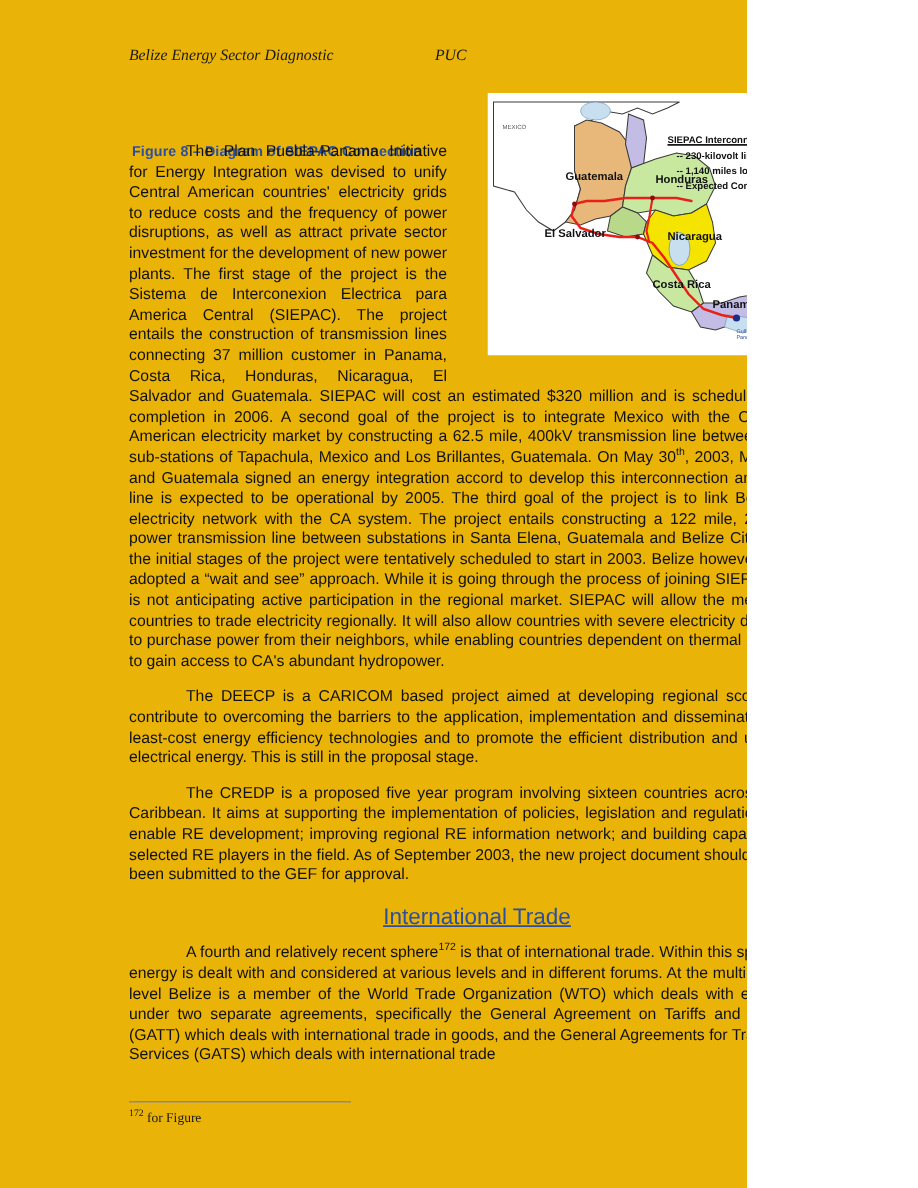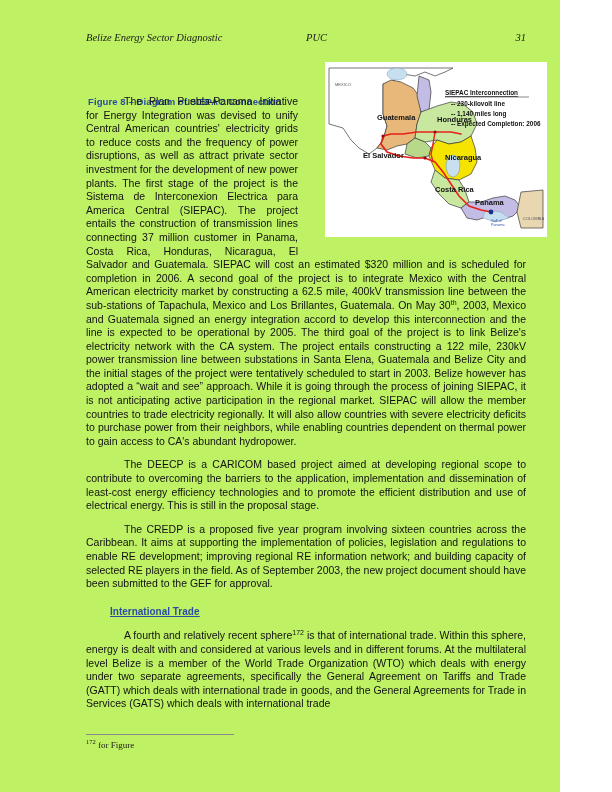--- a/index.html
+++ b/index.html
@@ -2,43 +2,43 @@
 <html><head>
 <meta charset="utf-8">
 <style>
   html, body {
     margin: 0;
     padding: 0;
     background: #ffffff;
   }
   .page {
     position: relative;
-    width: 560px;
+    width: 498px;
     height: 792px;
-    background: #bef264;
+    background: #eab308;
     overflow: hidden;
     font-family: "Liberation Sans", sans-serif;
   }
 
   
   .header {
     position: absolute;
     left: 86px;
     top: 32px;
     width: 440px;
     height: 14px;
     font-family: "Liberation Serif", serif;
     font-style: italic;
     font-size: 10.5px;
     color: #1a1a1a;
     display: flex;
     align-items: baseline;
   }
   .header-title { flex: 0 0 auto; }
-  .header-org { position: absolute; left: 220px; }
+  .header-org { position: absolute; left: 204px; }
   .header-page { position: absolute; right: 0px; }
 
   
   .fig-caption {
     position: absolute;
     left: 88px;
     top: 70px;
     font-size: 9.5px;
     font-weight: bold;
     color: #2a4fa2;
@@ -80,25 +80,25 @@
   }
   .indent { display: inline-block; width: 38px; }
   sup {
     font-size: 7px;
     vertical-align: super;
     line-height: 0;
   }
   .subhead {
     margin: 14px 0 11px 0;
     padding-left: 24px;
-    font-size: 10px;
-    font-weight: bold;
+    font-size: 15px;
+    font-weight: normal;
     color: #2a4fa2;
     text-decoration: underline;
-    text-align: left;
+    text-align: center;
   }
   .subhead span { text-decoration: underline; }
 
   
   .footnote-rule {
     position: absolute;
     left: 86px;
     top: 734px;
     width: 148px;
     height: 1px;

